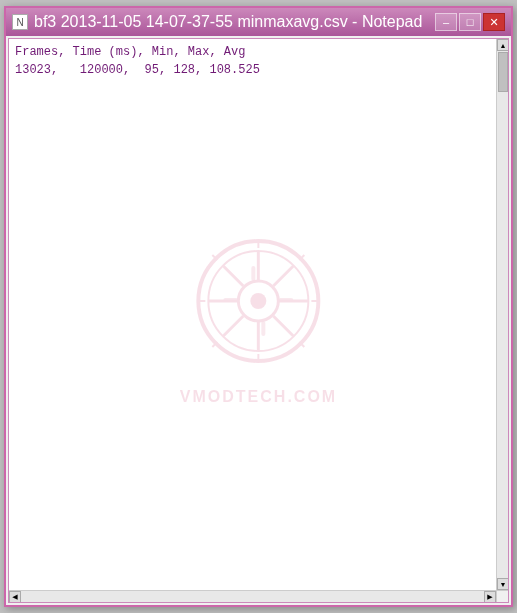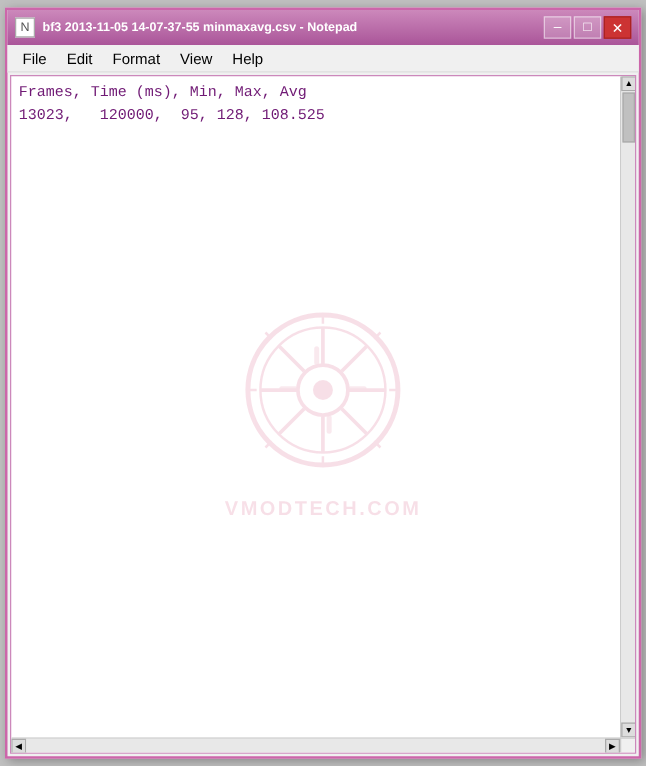--- a/index.html
+++ b/index.html
@@ -51,22 +51,22 @@
       border: 1px solid #aaa;
       display: flex;
       align-items: center;
       justify-content: center;
       font-size: 10px;
       color: #555;
     }
 
     .title-text {
       color: white;
-      font-size: 10px;
-      font-weight: bold;
+      font-size: 16px;
+      font-weight: normal;
     }
 
     .title-bar-buttons {
       display: flex;
       gap: 2px;
     }
 
     .title-btn {
       width: 22px;
       height: 18px;
@@ -244,27 +244,20 @@
       </div>
       <span class="title-text">bf3 2013-11-05 14-07-37-55 minmaxavg.csv - Notepad</span>
     </div>
     <div class="title-bar-buttons">
       <div class="title-btn">–</div>
       <div class="title-btn">□</div>
       <div class="title-btn close">✕</div>
     </div>
   </div>
 
-  <div class="menu-bar">
-    <span class="menu-item">File</span>
-    <span class="menu-item">Edit</span>
-    <span class="menu-item">Format</span>
-    <span class="menu-item">View</span>
-    <span class="menu-item">Help</span>
-  </div>
 
   <div class="editor-area">
 
     <div class="watermark">
       <svg class="watermark-logo" viewBox="0 0 130 130" xmlns="http://www.w3.org/2000/svg">
 
         <circle cx="65" cy="65" r="60" fill="none" stroke="#cc3366" stroke-width="4"></circle>
         <circle cx="65" cy="65" r="50" fill="none" stroke="#cc3366" stroke-width="2"></circle>
 
         <circle cx="65" cy="65" r="20" fill="none" stroke="#cc3366" stroke-width="3"></circle>

